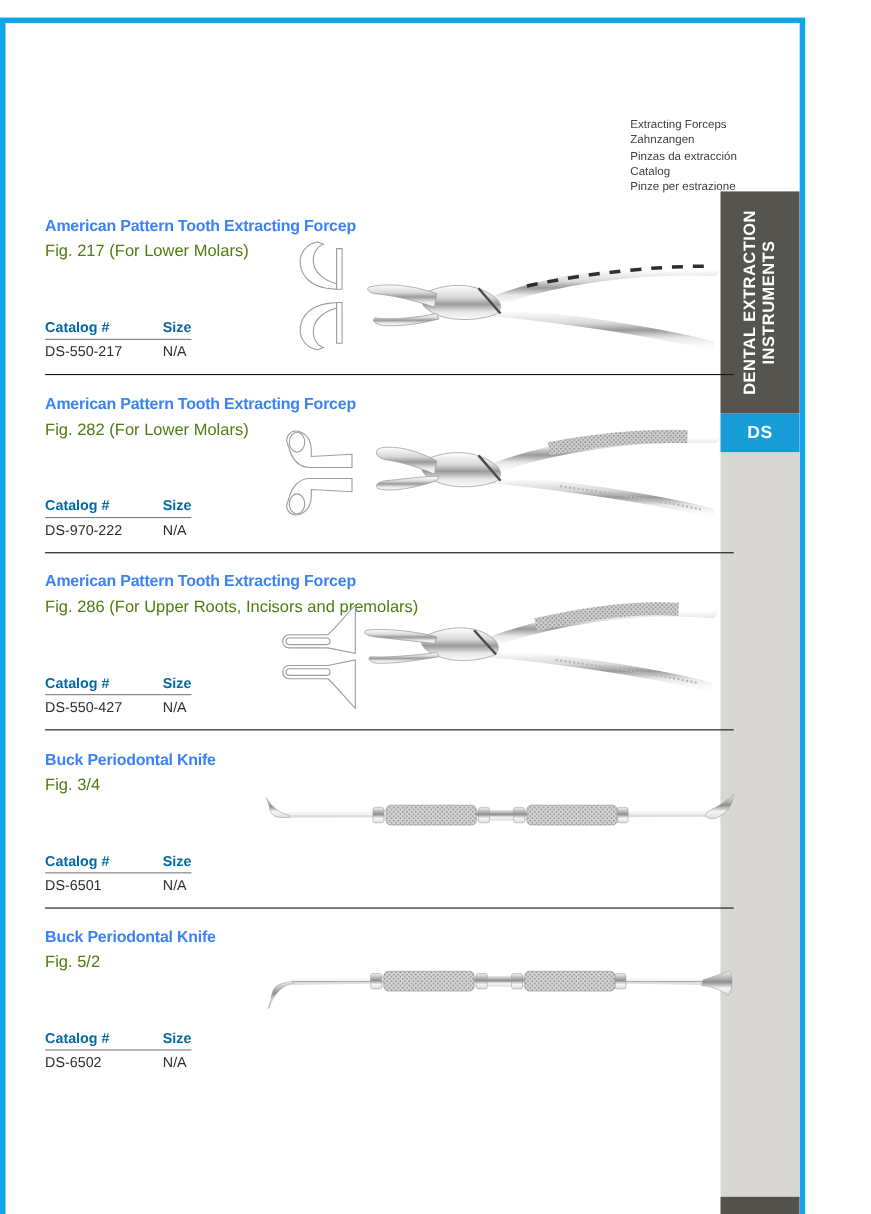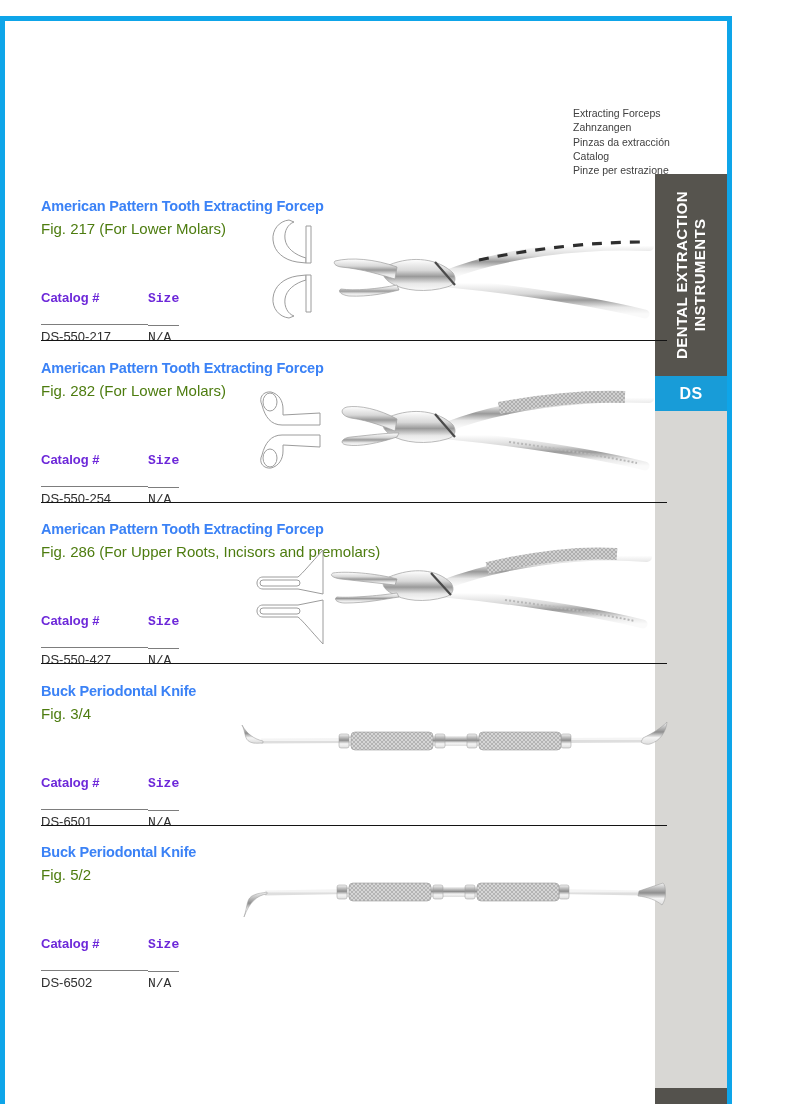--- a/index.html
+++ b/index.html
@@ -27,23 +27,23 @@
     color:#ffffff;font-weight:bold;font-size:16px;letter-spacing:0.5px;
     display:flex;align-items:center;justify-content:center;
   }
   .band-footer{position:absolute;right:0;top:1067px;width:72px;height:36px;background:#54524d;}
   
   .product{position:absolute;left:36px;width:626px;height:162px;}
   .p0{top:177px}.p1{top:339px}.p2{top:500px}.p3{top:662px}.p4{top:823px}
   .product h2{margin:0;font-size:14.5px;font-weight:bold;color:#3b82f6;letter-spacing:-0.2px;line-height:16px;}
   .fig{position:absolute;left:0;top:22px;font-size:15px;color:#4d7c0f;}
   .cat{position:absolute;left:0;top:92px;font-size:13px;color:#2e2e2e;}
-  .cat .hdr .c1,.cat .hdr .c2{font-weight:bold;border-bottom:1px solid #7d7d7d;padding-bottom:19px;color:#6d28d9;}
+  .cat .hdr .c1,.cat .hdr .c2{font-weight:bold;border-bottom:1px solid #7d7d7d;padding-bottom:3px;color:#0369a1;}
   .c1{display:inline-block;width:107px;}
-  .c2{display:inline-block;font-family:Liberation Mono, monospace;}
+  .c2{display:inline-block;}
   .vals{margin-top:3px;}
   .divider{position:absolute;left:0;top:142px;width:626px;border-top:1.6px solid #141414;}
   
   .art{position:absolute;}
 </style>
 </head>
 <body>
 
 <div class="page">
 
@@ -107,21 +107,21 @@
   </svg>
 
   <section class="product p1">
     <h2>American Pattern Tooth Extracting Forcep</h2>
     <div class="fig">Fig. 282 (For Lower Molars)</div>
     <div class="cat">
       <div class="hdr">
         <span class="c1">Catalog #</span><span class="c2">Size</span>
       </div>
       <div class="vals">
-        <span class="c1">DS-550-254</span><span class="c2">N/A</span>
+        <span class="c1">DS-970-222</span><span class="c2">N/A</span>
       </div>
     </div>
     <div class="divider"></div>
   </section>
 
   <svg class="art" style="left:247px;top:368px;" width="72" height="82" viewBox="0 0 72 82">
     <g fill="#ffffff" stroke="#9c9c9c" stroke-width="1">
       <path d="M10,16 C6,8 12,2 19,3 C27,5 31,12 31,20 L31,26 L68,24 L68,36 L30,36 C19,36 13,28 10,16 Z"></path>
       <ellipse cx="18" cy="13" rx="7" ry="9" fill="none"></ellipse>
       <path d="M10,66 C6,74 12,80 19,79 C27,77 31,70 31,62 L31,56 L68,58 L68,46 L30,46 C19,46 13,54 10,66 Z"></path>

